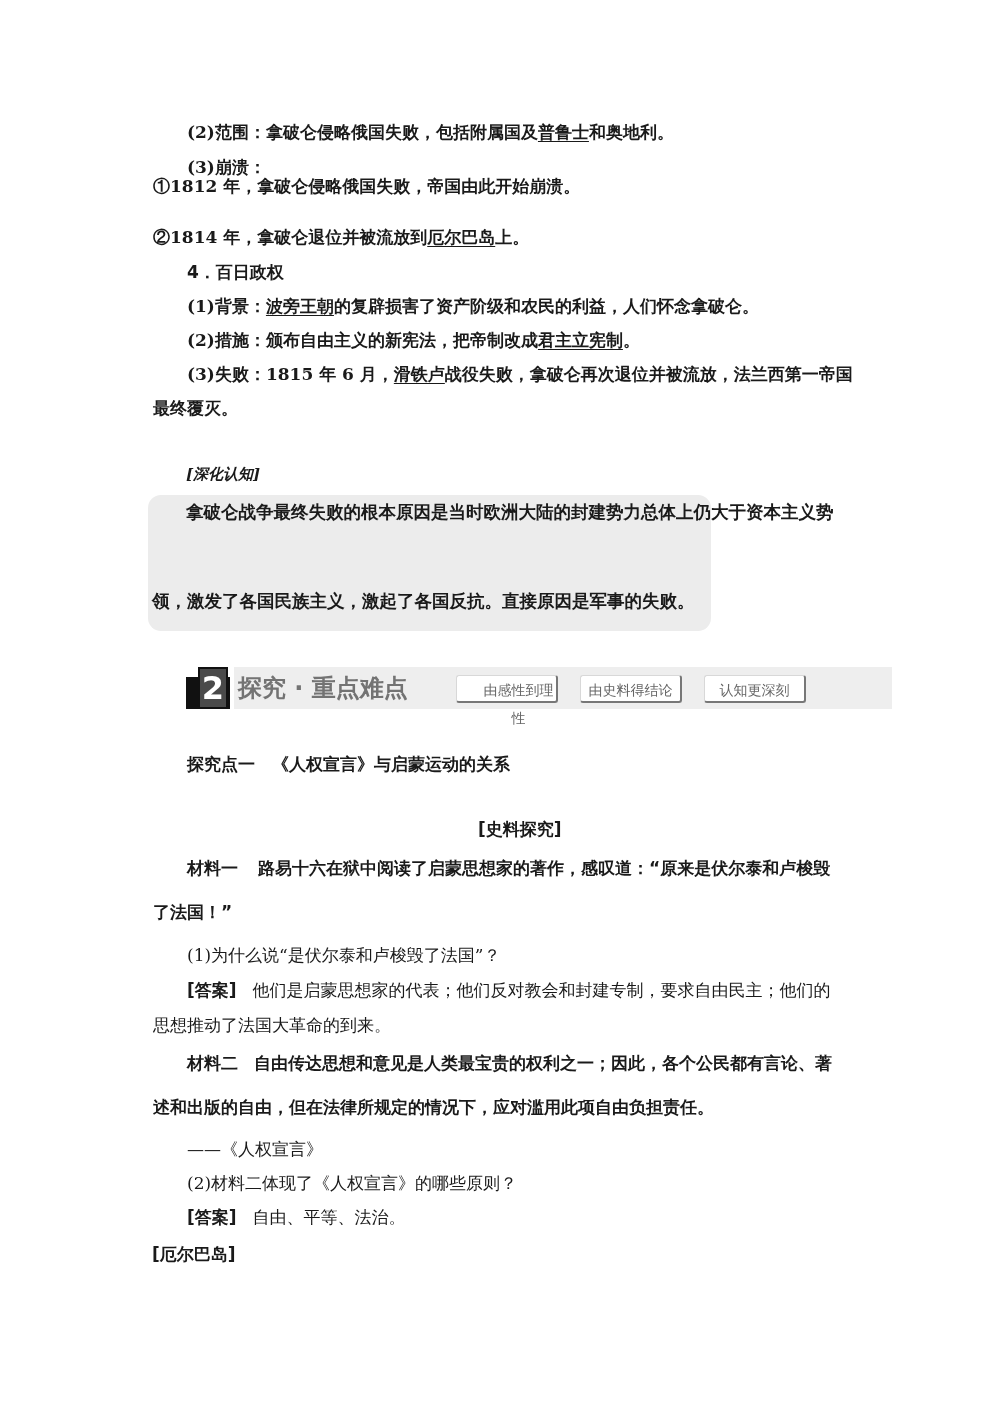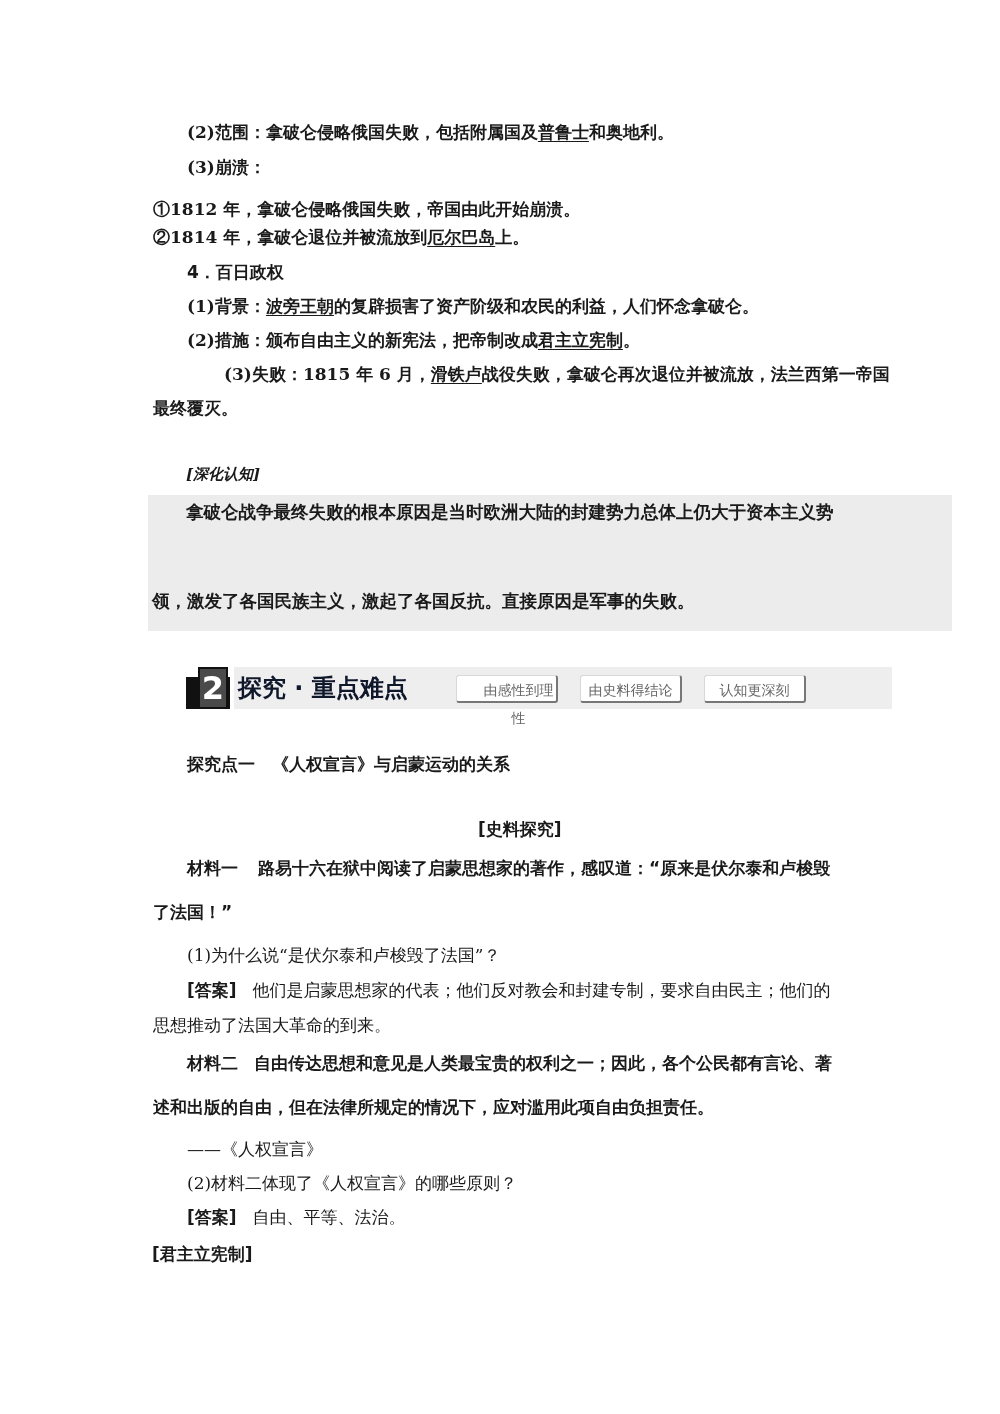--- a/index.html
+++ b/index.html
@@ -9,70 +9,71 @@
     color: #1a1a1a;
   }
   .line {
     position: absolute; left: 0; white-space: nowrap;
     font-size: 17px; line-height: 22px;
   }
   .b { font-weight: bold; }
   .sans { font-family: "DejaVu Sans", "Liberation Sans", sans-serif; }
   .u { text-decoration: underline; text-underline-offset: 3px; }
   .gray-box {
-    position: absolute; left: 148px; top: 495px; width: 804px; height: 136px;
+    position: absolute; left: 148px; top: 495px; width: 563px; height: 136px;
     background: #ececec;
+    border-radius: 13px;
   }
   .gray-box .line { font-family: "DejaVu Sans", "Liberation Sans", sans-serif; font-weight: bold; font-size: 17.5px; }
   .banner {
     position: absolute; left: 186px; top: 667px; width: 706px; height: 42px;
   }
   .banner-bg {
     position: absolute; left: 48px; top: 0; width: 658px; height: 42px; background: #eeeeee;
   }
   .badge-base {
     position: absolute; left: 0; top: 10px; width: 44px; height: 32px; background: #111;
   }
   .badge {
     position: absolute; left: 12px; top: 0; width: 26px; height: 38px; background: #4a4a4a;
     border: 2px solid #111; border-bottom: none;
     color: #fff; font-family: "DejaVu Sans", "Liberation Sans", sans-serif; font-weight: bold;
     font-size: 32px; line-height: 38px; text-align: center;
   }
   .banner-title {
     position: absolute; left: 52px; top: 4px; font-family: "DejaVu Sans", "Liberation Sans", sans-serif;
-    font-weight: bold; font-size: 24px; line-height: 34px; color: #0f172a; white-space: nowrap;
+    font-weight: bold; font-size: 24px; line-height: 34px; color: #737373; white-space: nowrap;
   }
   .tag-btn {
     position: absolute; top: 8px; height: 28px; width: 102px; background: #fff;
     border: 1px solid #d8d8d8; border-right: 2px solid #777; border-bottom: 2px solid #777;
     border-radius: 3px; font-family: "DejaVu Sans", "Liberation Sans", sans-serif; font-size: 14px;
     color: #666; text-align: center; line-height: 28px; box-sizing: border-box;
   }
 </style>
 </head>
 <body>
 
 <div class="line b" style="top:121px;left:187px;">
   <span>(2)范围：</span><span>拿破仑侵略俄国失败，包括附属国及</span><span class="u">普鲁士</span><span>和奥地利。</span>
 </div>
 <div class="line b" style="top:156px;left:187px;">(3)崩溃：</div>
-<div class="line b" style="top:198px;left:153px;">①1812 年，拿破仑侵略俄国失败，帝国由此开始崩溃。</div>
+<div class="line b" style="top:175px;left:153px;">①1812 年，拿破仑侵略俄国失败，帝国由此开始崩溃。</div>
 <div class="line b" style="top:226px;left:153px;">
   <span>②1814 年，拿破仑退位并被流放到</span><span class="u">厄尔巴岛</span><span>上。</span>
 </div>
 
 <div class="line b sans" style="top:261px;left:187px;">4．百日政权</div>
 <div class="line b" style="top:295px;left:187px;">
   <span>(1)背景：</span><span class="u">波旁王朝</span><span>的复辟损害了资产阶级和农民的利益，人们怀念拿破仑。</span>
 </div>
 <div class="line b" style="top:329px;left:187px;">
   <span>(2)措施：</span><span>颁布自由主义的新宪法，把帝制改成</span><span class="u">君主立宪制</span><span>。</span>
 </div>
-<div class="line b" style="top:363px;left:187px;margin-left:37px;">
+<div class="line b" style="top:363px;left:187px;">
   <span>(3)失败：</span><span>1815 年 6 月，</span><span class="u">滑铁卢</span><span>战役失败，拿破仑再次退位并被流放，法兰西第一帝国</span>
 </div>
 <div class="line b" style="top:397px;left:153px;">最终覆灭。</div>
 
 <div class="line b" style="top:463px;left:186px;font-size:15px;font-style:italic;">[深化认知]</div>
 <div class="gray-box">
   <div class="line" style="top:6px;left:38px;">拿破仑战争最终失败的根本原因是当时欧洲大陆的封建势力总体上仍大于资本主义势</div>
   <div class="line" style="top:95px;left:4px;">领，激发了各国民族主义，激起了各国反抗。直接原因是军事的失败。</div>
 </div>
 
@@ -101,13 +102,13 @@
 
 <div class="line b sans" style="top:1052px;left:187px;">
   <span>材料二</span><span style="display:inline-block;width:16px;"></span><span>自由传达思想和意见是人类最宝贵的权利之一；因此，各个公民都有言论、著</span>
 </div>
 <div class="line b sans" style="top:1096px;left:153px;">述和出版的自由，但在法律所规定的情况下，应对滥用此项自由负担责任。</div>
 <div class="line" style="top:1138px;left:187px;">——《人权宣言》</div>
 <div class="line" style="top:1172px;left:187px;">(2)材料二体现了《人权宣言》的哪些原则？</div>
 <div class="line" style="top:1206px;left:187px;">
   <span class="b sans">[答案]</span><span style="display:inline-block;width:16px;"></span><span>自由、平等、法治。</span>
 </div>
-<div class="line b sans" style="top:1243px;left:152px;">[君主立宪制]</div>
+<div class="line b sans" style="top:1243px;left:152px;">[厄尔巴岛]</div>
 
 </body></html>

